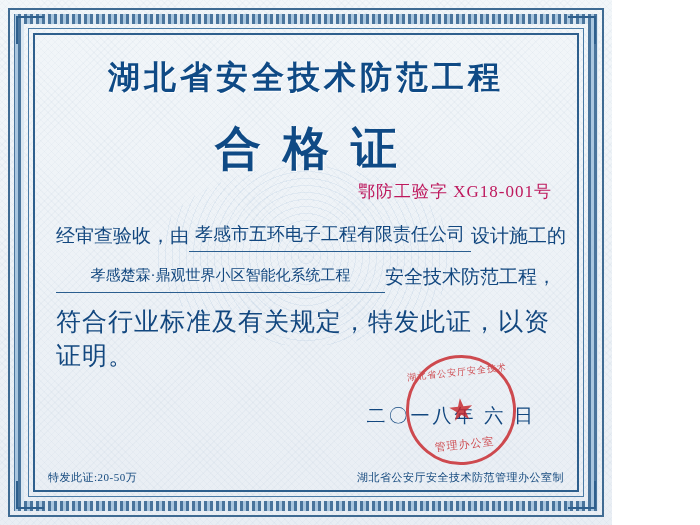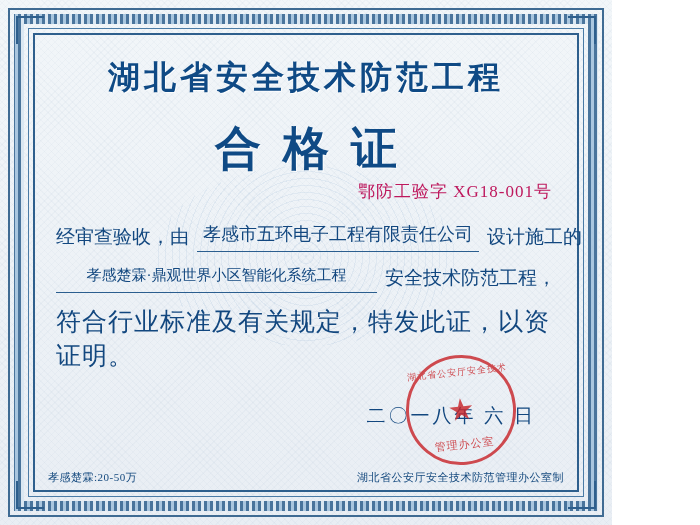--- a/index.html
+++ b/index.html
@@ -128,26 +128,25 @@
     letter-spacing: 1px;
   }
 
   .body-block {
     margin-top: 16px;
     padding: 0 14px;
     color: #12477f;
   }
   .line {
     display: flex;
-    align-items: center;
+    align-items: flex-start;
     font-size: 19px;
     line-height: 34px;
     margin-bottom: 6px;
     white-space: nowrap;
-    gap: 8px;
   }
   .line .lead { flex: 0 0 auto; }
   .fill {
     flex: 1 1 auto;
     text-align: center;
     font-size: 18px;
     padding: 0 6px;
     border-bottom: 1px solid #2b5e8f;
     position: relative;
     top: -2px;
@@ -265,18 +264,18 @@
 
     <div class="date-row">二〇一八年    六  日</div>
 
     <div class="seal">
       <div class="seal-top">湖北省公安厅安全技术</div>
       <div class="star">★</div>
       <div class="seal-bottom">管理办公室</div>
     </div>
 
     <div class="footer">
-      <div class="left">孝感楚霖:20-50万</div>
+      <div class="left">特发此证:20-50万</div>
       <div class="right">湖北省公安厅安全技术防范管理办公室制</div>
     </div>
 
   </div>
 </div>
 
 </body></html>

